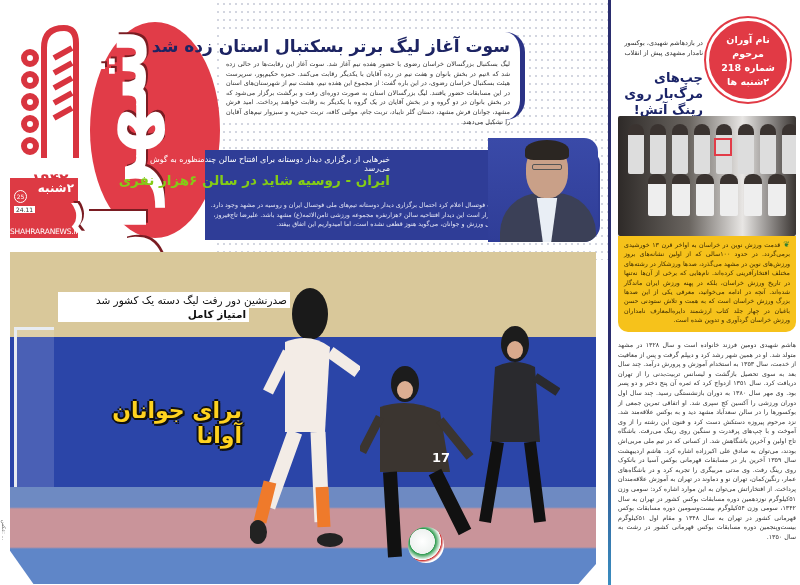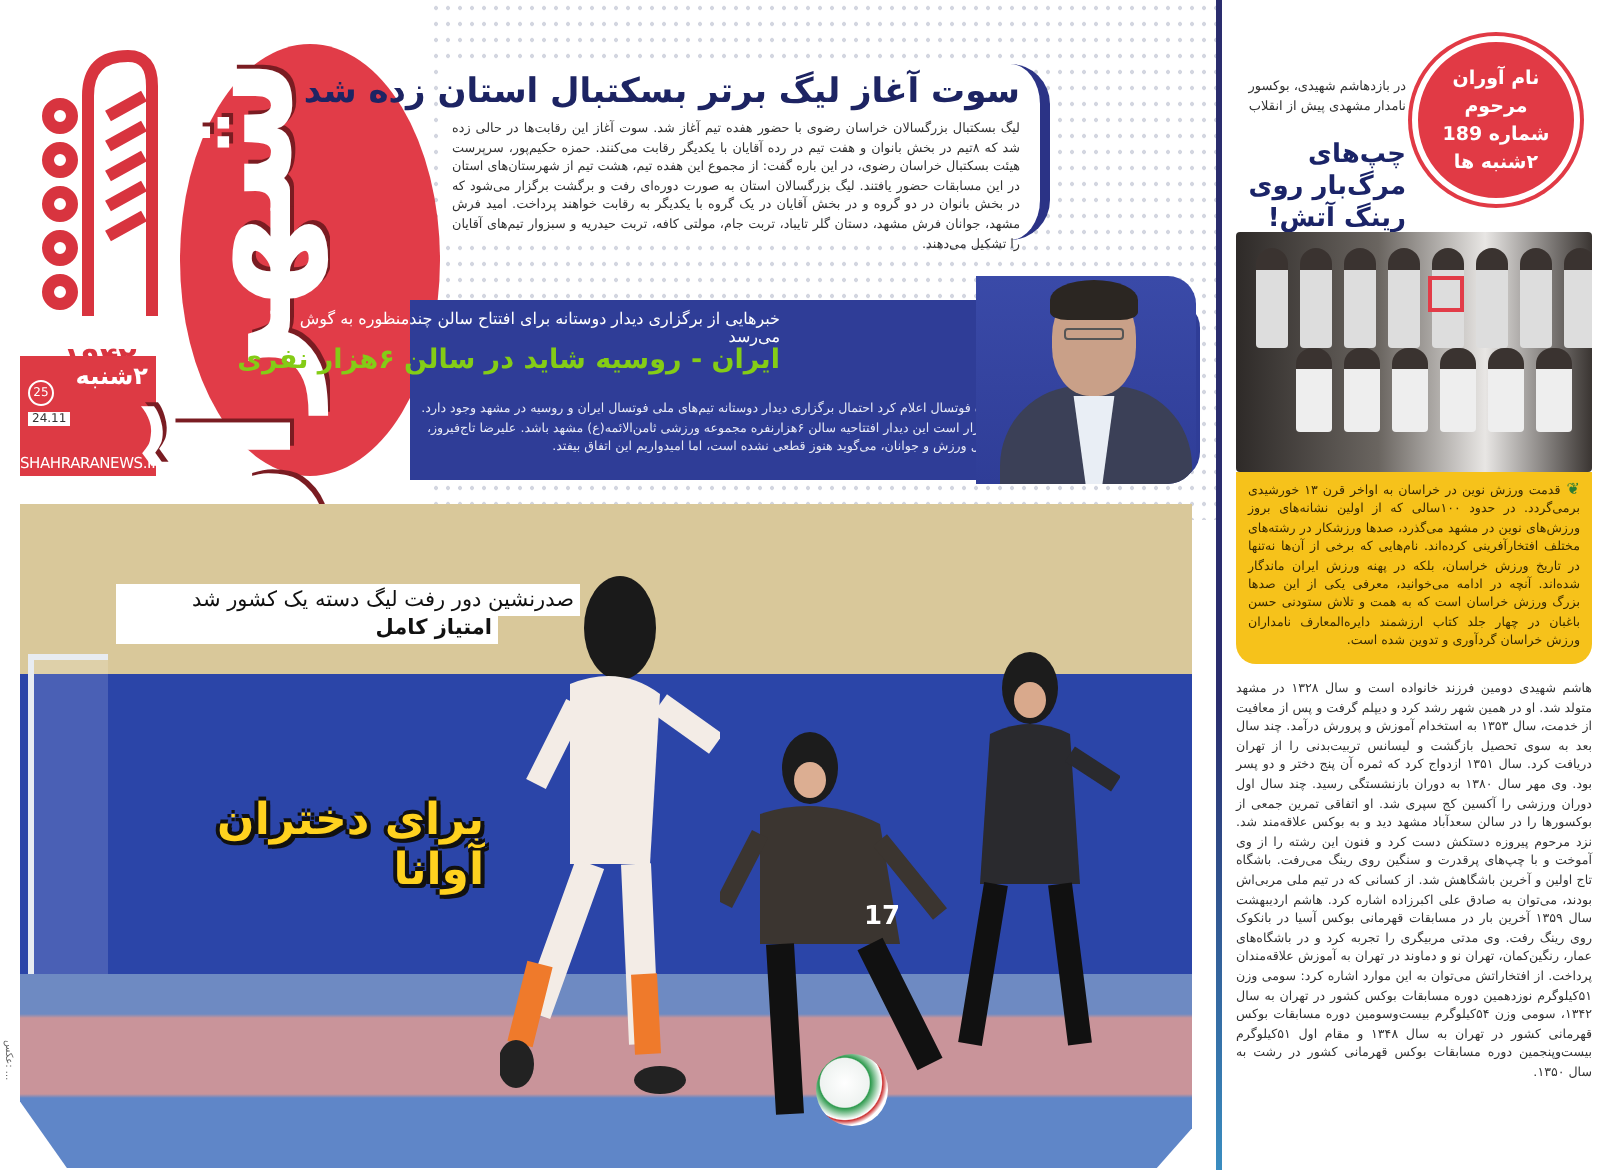--- a/index.html
+++ b/index.html
@@ -145,30 +145,30 @@
    <path d="M38 70 L18 110" stroke="#f3ece6" stroke-width="11"></path>
    <path d="M45 150 L18 225 M68 150 L72 240" stroke="#f3ece6" stroke-width="15"></path>
    <path d="M20 200 L10 240 M72 205 L74 245" stroke="#ef7a2b" stroke-width="13"></path>
    <ellipse cx="8" cy="250" rx="9" ry="12" fill="#222"></ellipse>
         <ellipse cx="80" cy="258" rx="13" ry="7" fill="#222"></ellipse>
   </svg>
   <div class="ball"></div>
  </div>
  <div class="sub1">نماینده فوتسال بانوان مشهد با امتیاز کامل</div>
  <div class="sub2">صدرنشین دور رفت لیگ دسته یک کشور شد</div>
- <div class="headline2">برای دختران آوانا</div>
+ <div class="headline2">برای جوانان آوانا</div>
  <div class="credit">عکس: ...</div>
 
  <div class="divider"></div>
  <div class="rc-kicker">در بازدهاشم شهیدی، بوکسور نامدار مشهدی پیش از انقلاب</div>
  <div class="rc-title">چپ‌های مرگ‌بار روی رینگ آتش!</div>
  <div class="stamp">
   <div>نام آوران</div>
   <div>مرحوم</div>
-  <div>شماره 189</div>
+  <div>شماره 218</div>
   <div>۲شنبه ها</div>
  </div>
  <div class="oldphoto">
   <div class="row1">
         <div class="fig"></div>
         <div class="fig"></div>
         <div class="fig"></div>
         <div class="fig"></div>
         <div class="fig"></div>
         <div class="fig"></div>

